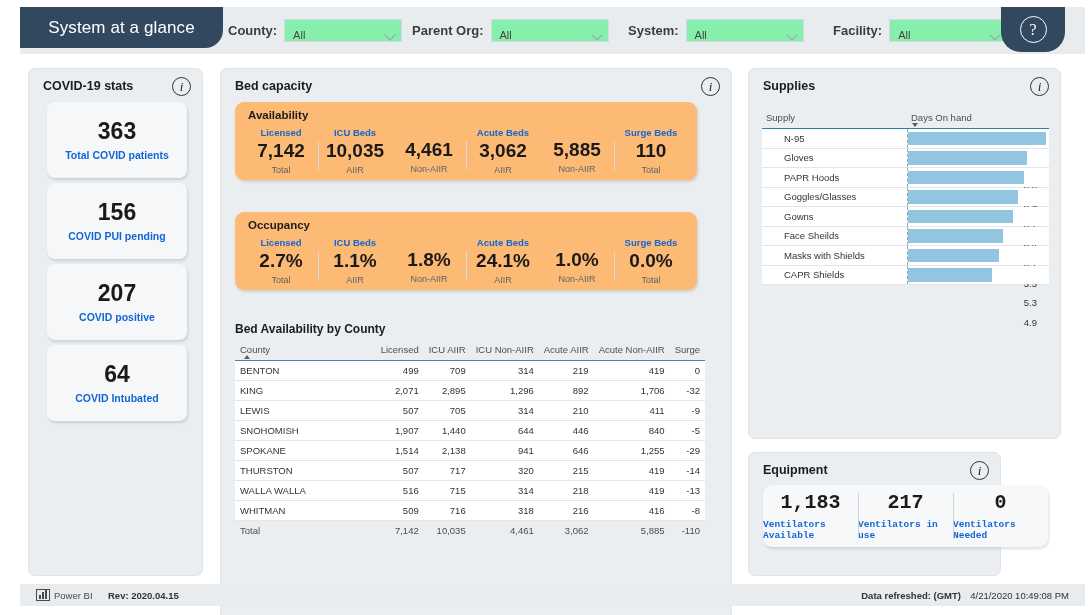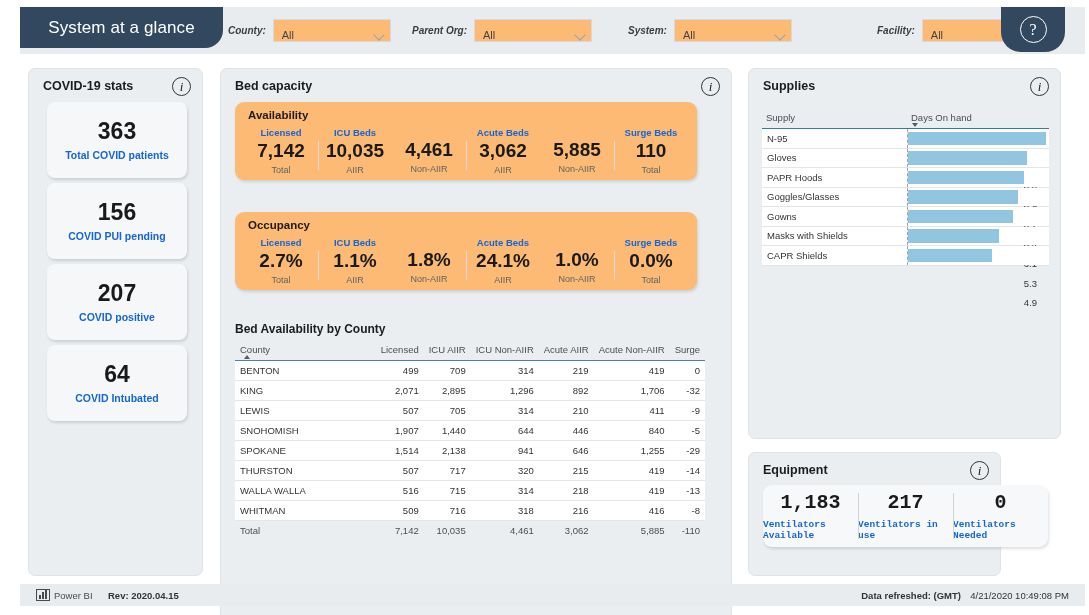--- a/index.html
+++ b/index.html
@@ -50,25 +50,25 @@
     width: 27px; height: 27px; border-radius: 50%;
     border: 1.6px solid #ffffff;
     color: #ffffff; font-size: 16px;
     display: flex; align-items: center; justify-content: center;
     font-family: "Liberation Serif", serif;
   }
 
   
   .filter { position: absolute; top: 19px; display: flex; align-items: center; }
   .filter .lbl {
-    font-size: 10px; font-weight: bold; color: #3c3c3c;
-    margin-right: 7px; white-space: nowrap; font-style: italic;
+    font-size: 13px; font-weight: bold; color: #3c3c3c;
+    margin-right: 7px; white-space: nowrap;
   }
   .filter .sel {
-    height: 23px; background: #fdba74;
+    height: 23px; background: #86efac;
     border: 1px solid #d6dade;
     display: flex; align-items: center;
     padding: 8px 6px 0 8px;
     position: relative;
   }
   .filter .sel .val {
     font-size: 11px; color: #444; flex: 1;
   }
   .chev {
     width: 9px; height: 9px; position: relative; margin-left: 6px;
@@ -76,21 +76,21 @@
   .chev::before {
     content: ""; position: absolute; left: 0; top: 1px;
     width: 7px; height: 7px;
     border-right: 1.2px solid #9aa3ab;
     border-bottom: 1.2px solid #9aa3ab;
     transform: rotate(45deg);
   }
   #f-county   { left: 228px; } #f-county   .sel { width: 118px; }
   #f-parent   { left: 412px; } #f-parent   .sel { width: 118px; }
   #f-system   { left: 628px; } #f-system   .sel { width: 118px; }
-  #f-facility { left: 877px; } #f-facility .sel { width: 118px; }
+  #f-facility { left: 833px; } #f-facility .sel { width: 118px; }
 
   
   .panel {
     position: absolute;
     background: #eaeef1;
     border: 1px solid #dfe3e7;
     border-radius: 7px;
   }
   .panel-title {
     position: absolute; left: 14px; top: 10px;
@@ -221,21 +221,21 @@
     border-bottom: 1.6px solid #2f7cab;
     text-align: left; vertical-align: bottom;
     position: relative;
   }
   .stable td {
     background: #ffffff;
     border-bottom: 1px solid #e3e6e8;
     padding: 0; height: 18.5px;
   }
   .stable td.name {
-    padding-left: 5px; font-size: 9.5px; color: #333;
+    padding-left: 22px; font-size: 9.5px; color: #333;
     width: 145px; border-right: 1px dashed #9aa3ab;
   }
   .barcell { position: relative; padding: 0 !important; }
   .barwrap {
     position: relative; height: 18.5px; width: 100%;
   }
   .bar {
     position: absolute; left: 0; top: 2.5px; height: 13.5px;
     background: #92c5e0;
   }
@@ -596,20 +596,29 @@
           <tr>
             <td class="name">Gowns</td>
             <td class="barcell">
               <div class="barwrap">
                 <div class="bar" style="background: rgb(146, 197, 224); width: 74.725%;"></div>
                 <span class="barval">6.1</span>
               </div>
             </td>
           </tr>
           <tr>
+            <td class="name">Face Sheilds</td>
+            <td class="barcell">
+              <div class="barwrap">
+                <div class="bar" style="background: rgb(146, 197, 224); width: 67.375%;"></div>
+                <span class="barval">5.5</span>
+              </div>
+            </td>
+          </tr>
+          <tr>
             <td class="name">Masks with Shields</td>
             <td class="barcell">
               <div class="barwrap">
                 <div class="bar" style="background: rgb(146, 197, 224); width: 64.925%;"></div>
                 <span class="barval">5.3</span>
               </div>
             </td>
           </tr>
           <tr>
             <td class="name">CAPR Shields</td>

